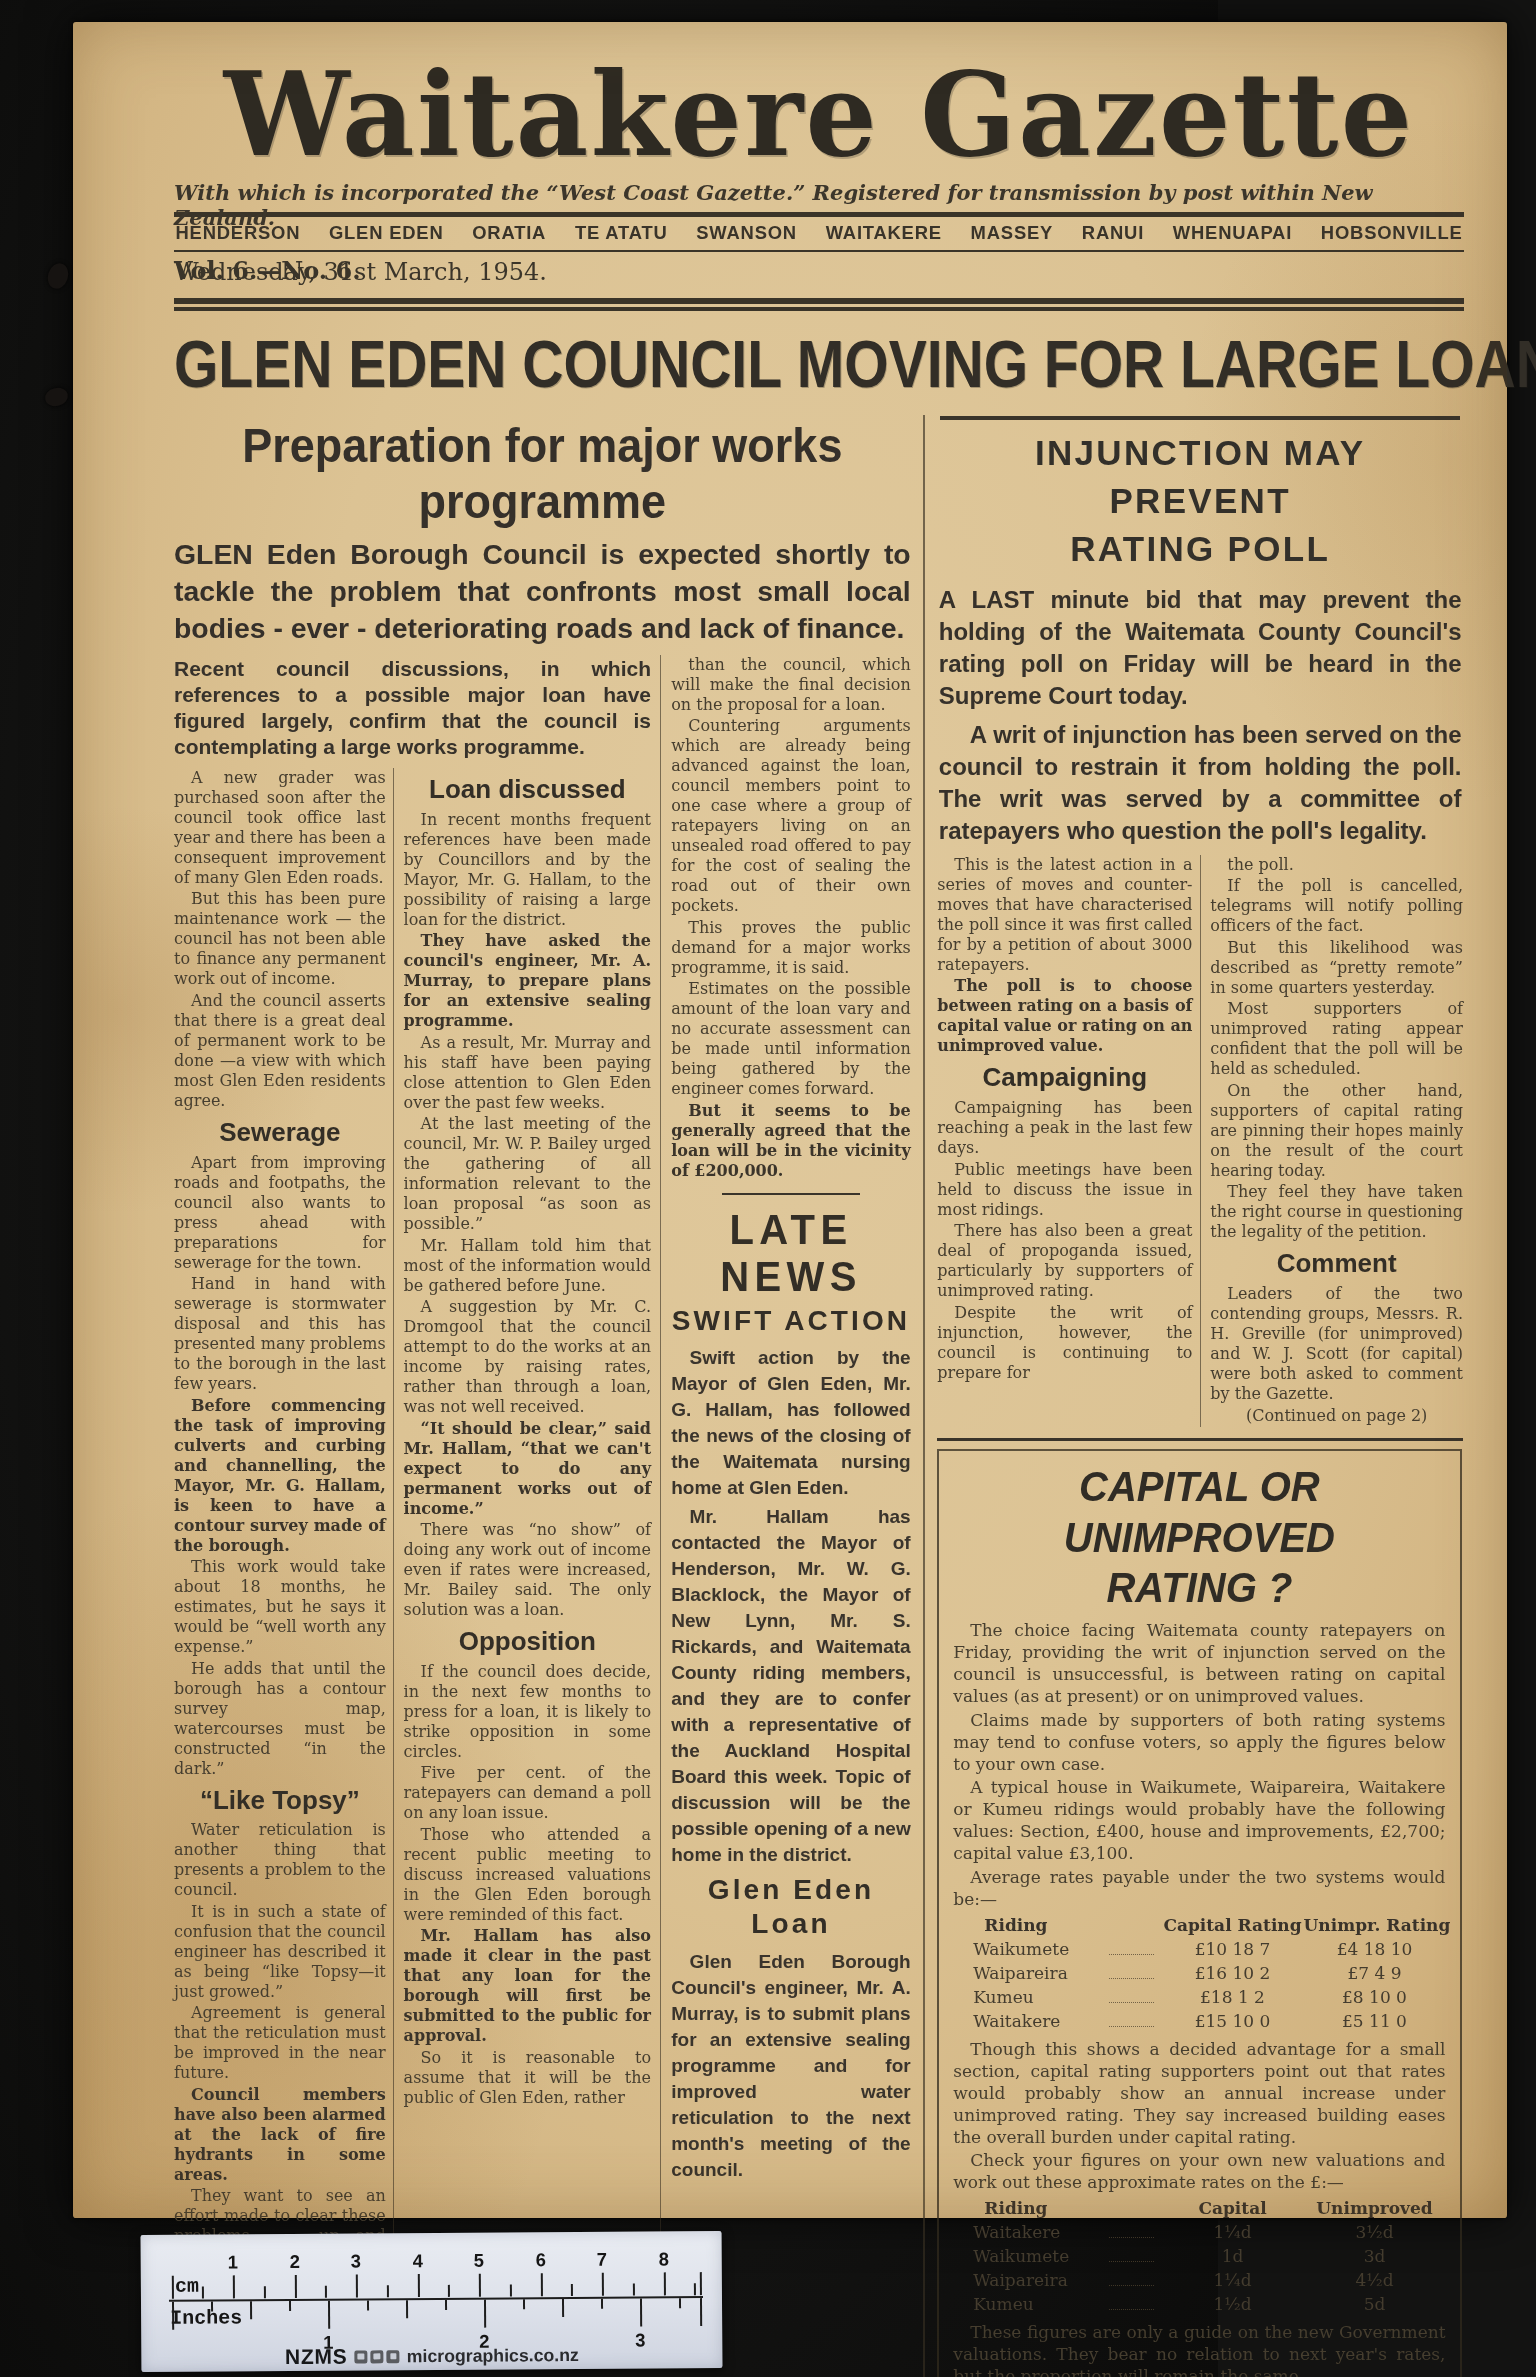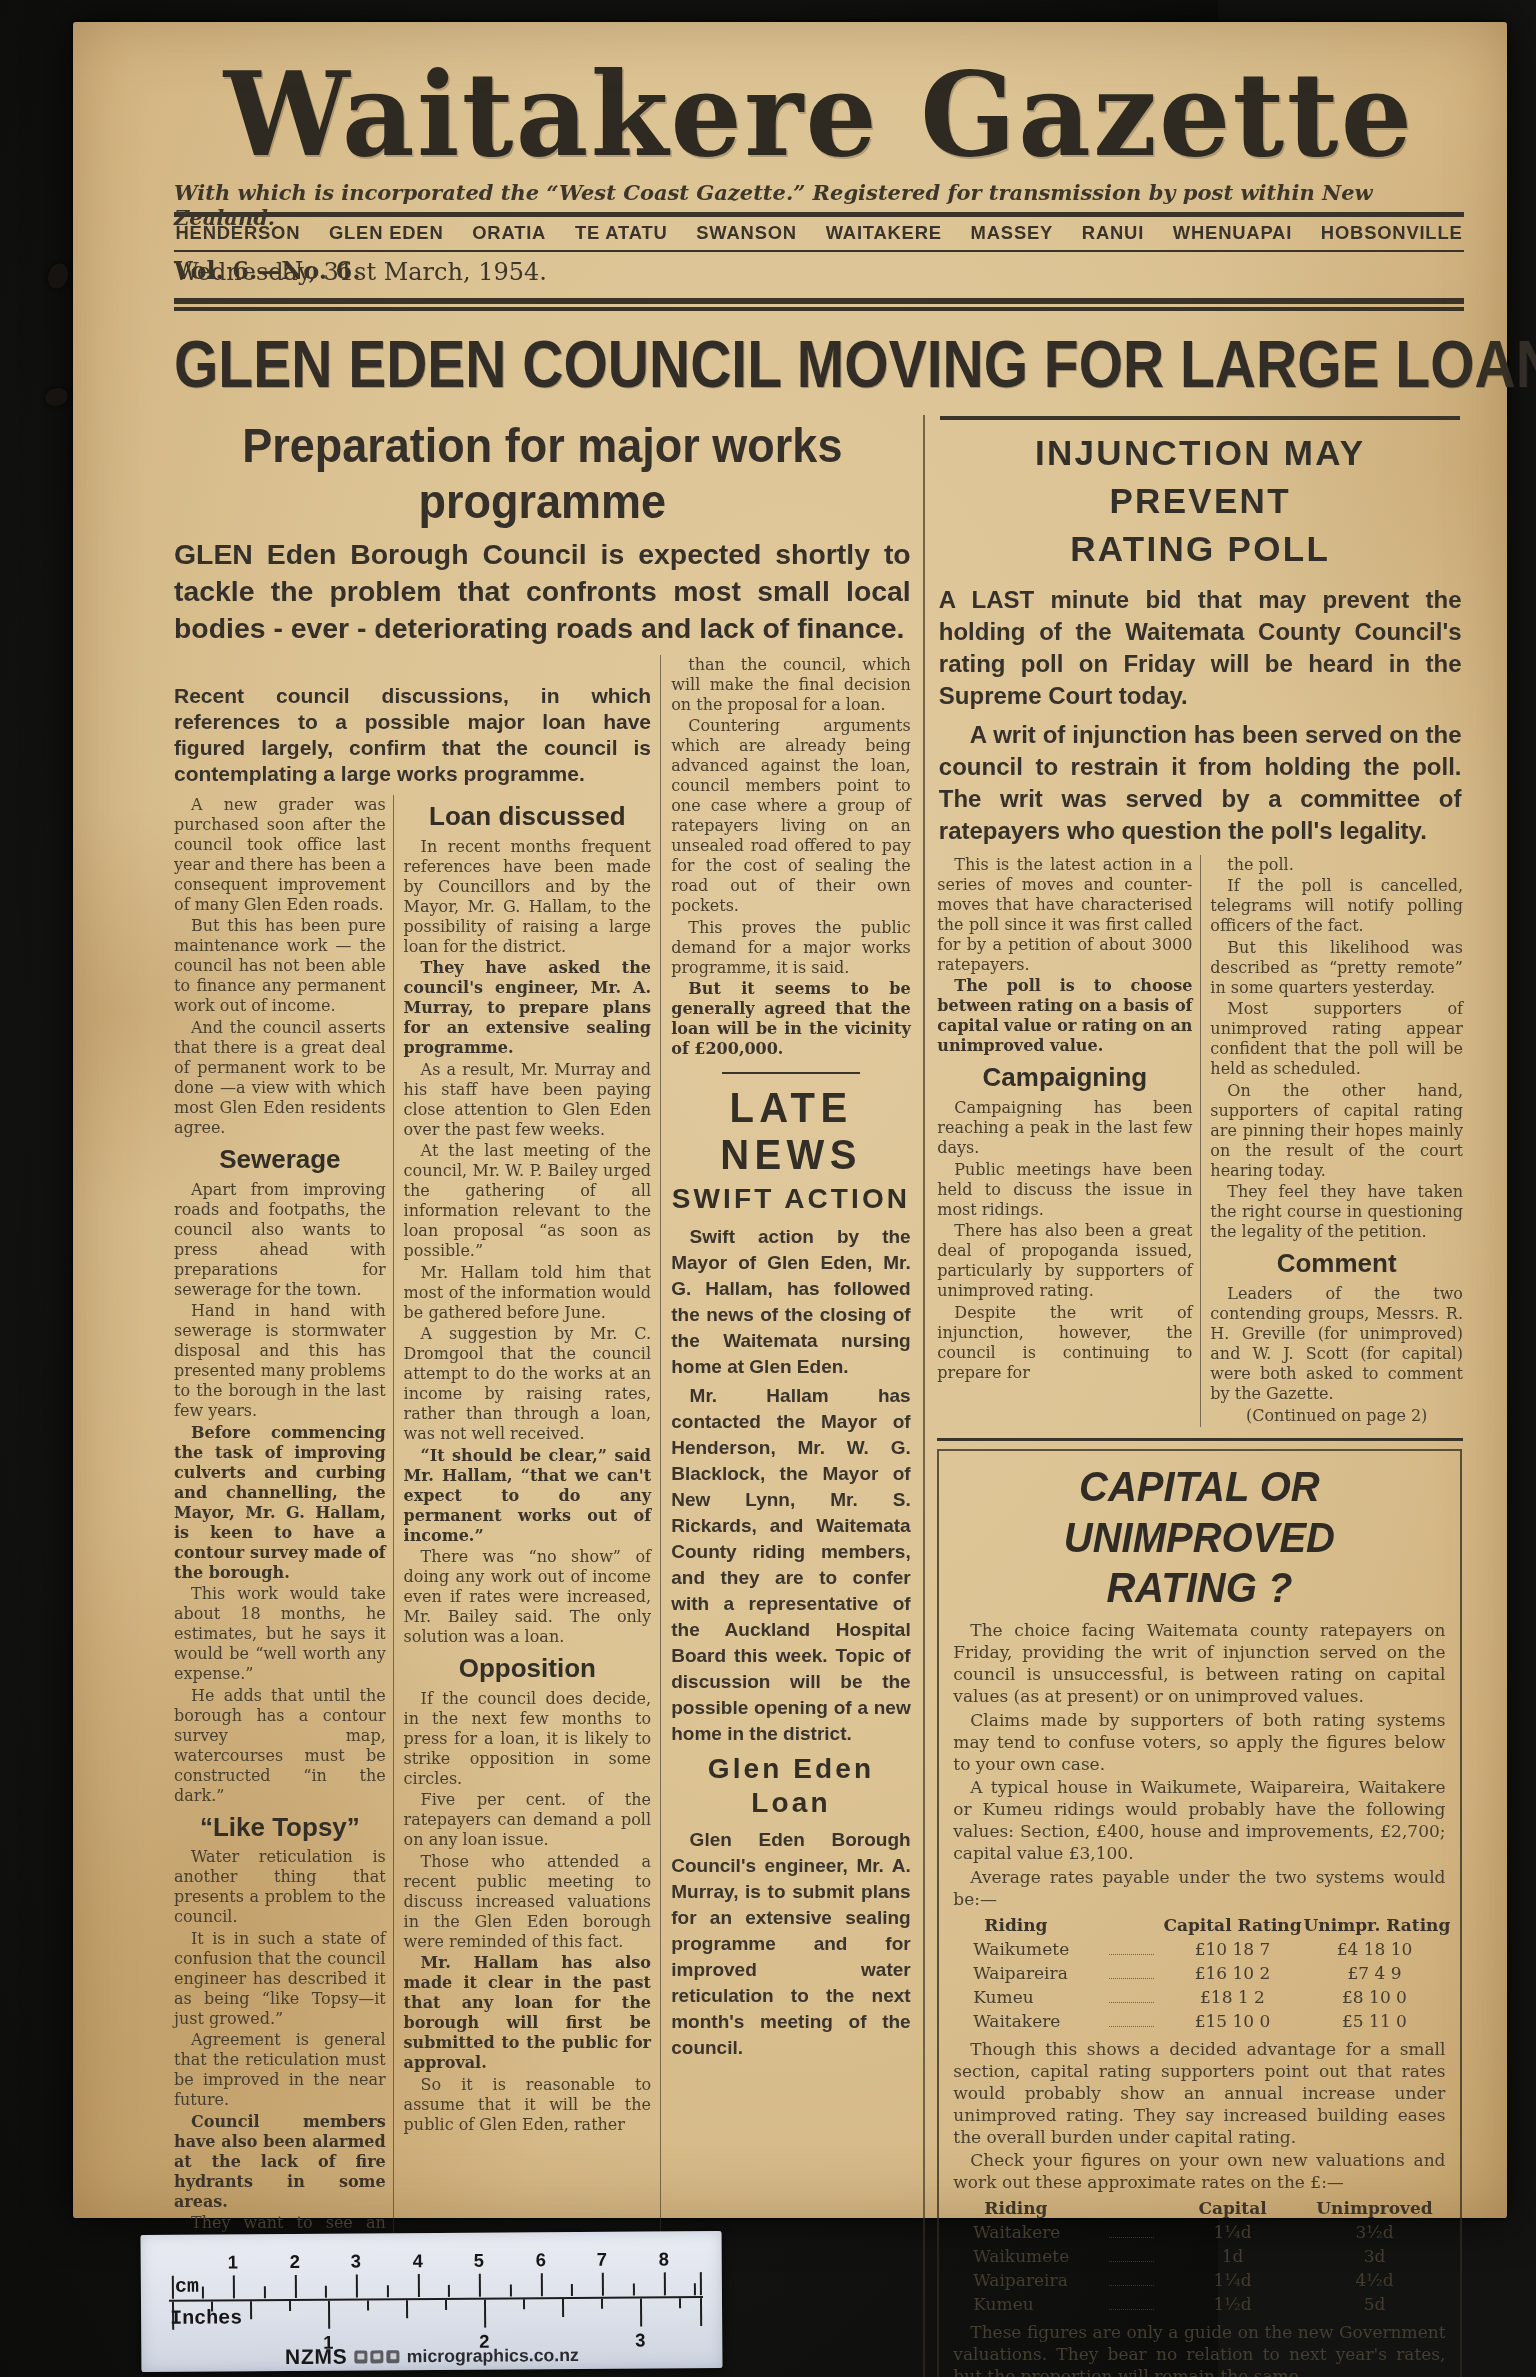--- a/index.html
+++ b/index.html
@@ -46,21 +46,21 @@
   .left-half{width:749px;box-sizing:border-box;padding-right:12.3px;}
   .right-half{width:540px;box-sizing:border-box;border-left:2.3px solid rgba(55,47,34,.65);
     padding-left:12.3px;}
   .left-subhead{margin:3.1px 23px 7.7px 23px;text-align:center;
     font-family:"Liberation Sans",sans-serif;font-weight:700;font-size:45px;line-height:52px;
     color:#35302a;transform:scaleY(1.08);transform-origin:center top;}
   .intro{margin:14px 0 7.7px 0;text-align:justify;
     font-family:"Liberation Sans",sans-serif;font-weight:700;
     font-size:28.4px;line-height:37px;color:#35302a;}
   .cols-row{display:flex;margin-top:3.1px;}
-  .cols12{width:66%;box-sizing:border-box;padding-right:9.2px;margin-top:27px;}
+  .cols12{width:66%;box-sizing:border-box;padding-right:9.2px;}
   .col3{width:34%;box-sizing:border-box;border-left:1.5px solid rgba(55,47,34,.6);padding-left:10px;}
   .lead{margin:1.5px 0 7.7px 0;text-align:justify;
     font-family:"Liberation Sans",sans-serif;font-weight:700;
     font-size:21px;line-height:26px;color:#37322b;}
   .two-cols{display:flex;}
   .col1{width:46%;box-sizing:border-box;padding-right:7.7px;}
   .col2{width:54%;box-sizing:border-box;border-left:1.5px solid rgba(55,47,34,.6);padding-left:9.2px;}
   .bp{font-family:"DejaVu Serif","Liberation Serif",serif;font-size:16px;line-height:20px;
     color:#463e2f;text-align:justify;text-indent:17px;margin:0 0 1.5px 0;}
   .bp.b{font-weight:700;color:#3b342a;}
@@ -207,20 +207,21 @@
                     <div class="bp">Those who attended a recent public meeting to discuss increased valuations in the Glen Eden borough were reminded of this fact.</div>
                     <div class="bp b">Mr. Hallam has also made it clear in the past that any loan for the borough will first be submitted to the public for approval.</div>
                     <div class="bp">So it is reasonable to assume that it will be the public of Glen Eden, rather</div>
                   </div>
               </div>
             </div>
             <div class="col3">
                 <div class="bp">than the council, which will make the final decision on the proposal for a loan.</div>
                 <div class="bp">Countering arguments which are already being advanced against the loan, council members point to one case where a group of ratepayers living on an unsealed road offered to pay for the cost of sealing the road out of their own pockets.</div>
                 <div class="bp">This proves the public demand for a major works programme, it is said.</div>
+                <div class="bp">Estimates on the possible amount of the loan vary and no accurate assessment can be made until information being gathered by the engineer comes forward.</div>
                 <div class="bp b">But it seems to be generally agreed that the loan will be in the vicinity of £200,000.</div>
                 <div class="srule"></div>
                 <div class="bigh">LATE NEWS</div>
                 <div class="midh">SWIFT ACTION</div>
                 <div class="sp">Swift action by the Mayor of Glen Eden, Mr. G. Hallam, has followed the news of the closing of the Waitemata nursing home at Glen Eden.</div>
                 <div class="sp">Mr. Hallam has contacted the Mayor of Henderson, Mr. W. G. Blacklock, the Mayor of New Lynn, Mr. S. Rickards, and Waitemata County riding members, and they are to confer with a representative of the Auckland Hospital Board this week. Topic of discussion will be the possible opening of a new home in the district.</div>
                 <div class="midh">Glen Eden Loan</div>
                 <div class="sp">Glen Eden Borough Council's engineer, Mr. A. Murray, is to submit plans for an extensive sealing programme and for improved water reticulation to the next month's meeting of the council.</div>
               </div>
           </div>

